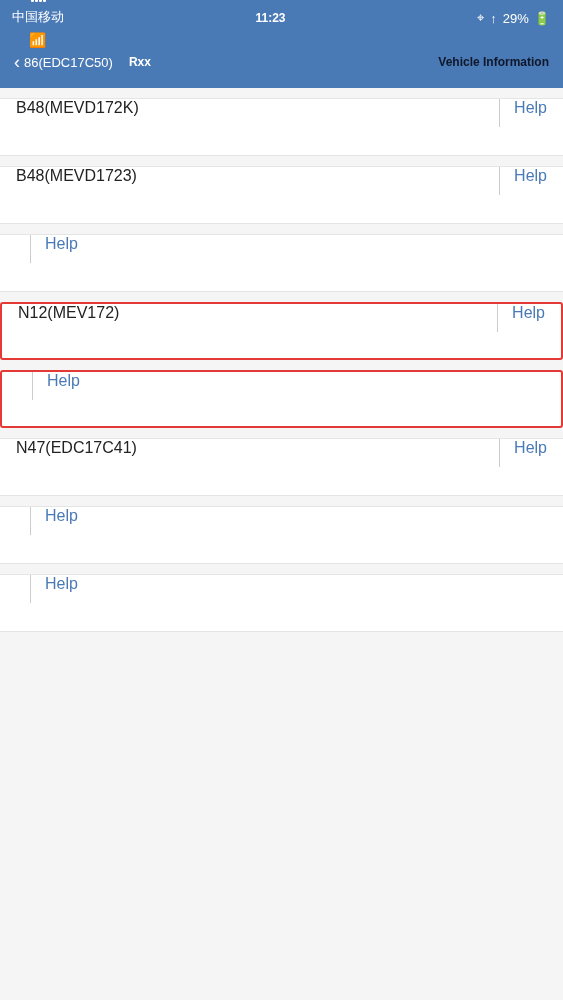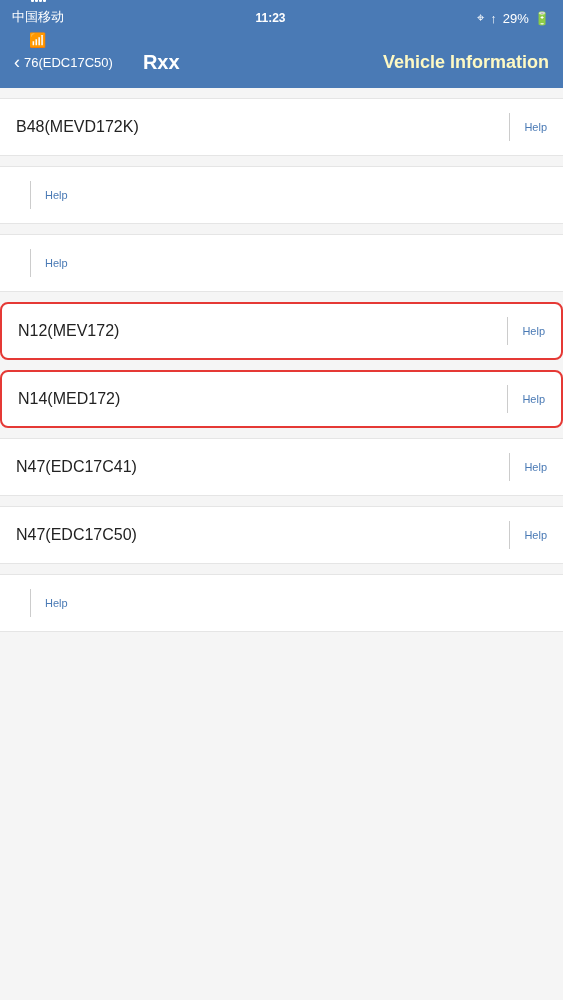--- a/index.html
+++ b/index.html
@@ -80,76 +80,74 @@
     .nav-back-chevron {
       font-size: 18px;
       margin-right: 2px;
     }
     .nav-back-text {
       font-size: 13px;
       color: #fff;
     }
     .nav-middle {
       color: #fff;
-      font-size: 20px;
+      font-size: 12px;
       font-weight: 600;
       white-space: nowrap;
       padding: 0 8px;
-      margin-left: 14px;
     }
     .nav-title {
-      color: #fef9c3;
-      font-size: 18px;
+      color: #0f172a;
+      font-size: 12px;
       font-weight: 600;
       margin-left: auto;
       white-space: nowrap;
     }
 
     
     .content {
       background: #f5f5f5;
       min-height: calc(1000px - 88px);
       padding-top: 10px;
     }
 
     
     .list-item {
       background: #fff;
       border-bottom: 1px solid #e5e5e5;
       border-top: 1px solid #e5e5e5;
       margin-bottom: 10px;
       height: 58px;
       display: flex;
-      align-items: center;
       padding: 0 16px;
       cursor: pointer;
     }
 
     .list-item-label {
       flex: 1;
       font-size: 16px;
       color: #222;
     }
 
     .list-item-divider {
       width: 1px;
       height: 28px;
       background: #ccc;
       margin: 0 14px;
     }
 
     .list-item-help {
-      font-size: 11px;
+      font-size: 16px;
       color: #4a7ab5;
     }
 
     
     .list-item.highlighted {
       border: 2px solid #e53935;
-      border-radius: 8px;
+      border-radius: 3px;
     }
   </style>
 </head>
 <body>
 
 <div class="status-bar">
   <div class="status-bar-left">
     <div class="signal-bars">
       <div class="signal-bar" style="height:4px;"></div>
       <div class="signal-bar" style="height:6px;"></div>
@@ -164,58 +162,57 @@
     <span>⌖</span>
     <span>↑</span>
     <span>29%</span>
     <span>🔋</span>
   </div>
 </div>
 
 <div class="nav-bar">
   <div class="nav-back">
     <span class="nav-back-chevron">‹</span>
-    <span class="nav-back-text">76(EDC17C50)</span>
+    <span class="nav-back-text">86(EDC17C50)</span>
   </div>
   <span class="nav-middle">Rxx</span>
   <span class="nav-title">Vehicle Information</span>
 </div>
 
 <div class="content">
 
 <div class="list-item">
       <span class="list-item-label">B48(MEVD172K)</span>
       <div class="list-item-divider"></div>
       <span class="list-item-help">Help</span>
     </div>
     <div class="list-item">
+      <span class="list-item-label">B48(MEVD1723)</span>
       <div class="list-item-divider"></div>
       <span class="list-item-help">Help</span>
     </div>
     <div class="list-item">
       <div class="list-item-divider"></div>
       <span class="list-item-help">Help</span>
     </div>
     <div class="list-item highlighted">
       <span class="list-item-label">N12(MEV172)</span>
       <div class="list-item-divider"></div>
       <span class="list-item-help">Help</span>
     </div>
     <div class="list-item highlighted">
-      <span class="list-item-label">N14(MED172)</span>
       <div class="list-item-divider"></div>
       <span class="list-item-help">Help</span>
     </div>
     <div class="list-item">
       <span class="list-item-label">N47(EDC17C41)</span>
       <div class="list-item-divider"></div>
       <span class="list-item-help">Help</span>
     </div>
     <div class="list-item">
-      <span class="list-item-label">N47(EDC17C50)</span>
       <div class="list-item-divider"></div>
       <span class="list-item-help">Help</span>
     </div>
     <div class="list-item">
       <div class="list-item-divider"></div>
       <span class="list-item-help">Help</span>
     </div>
   </div>
 
 </body></html>

